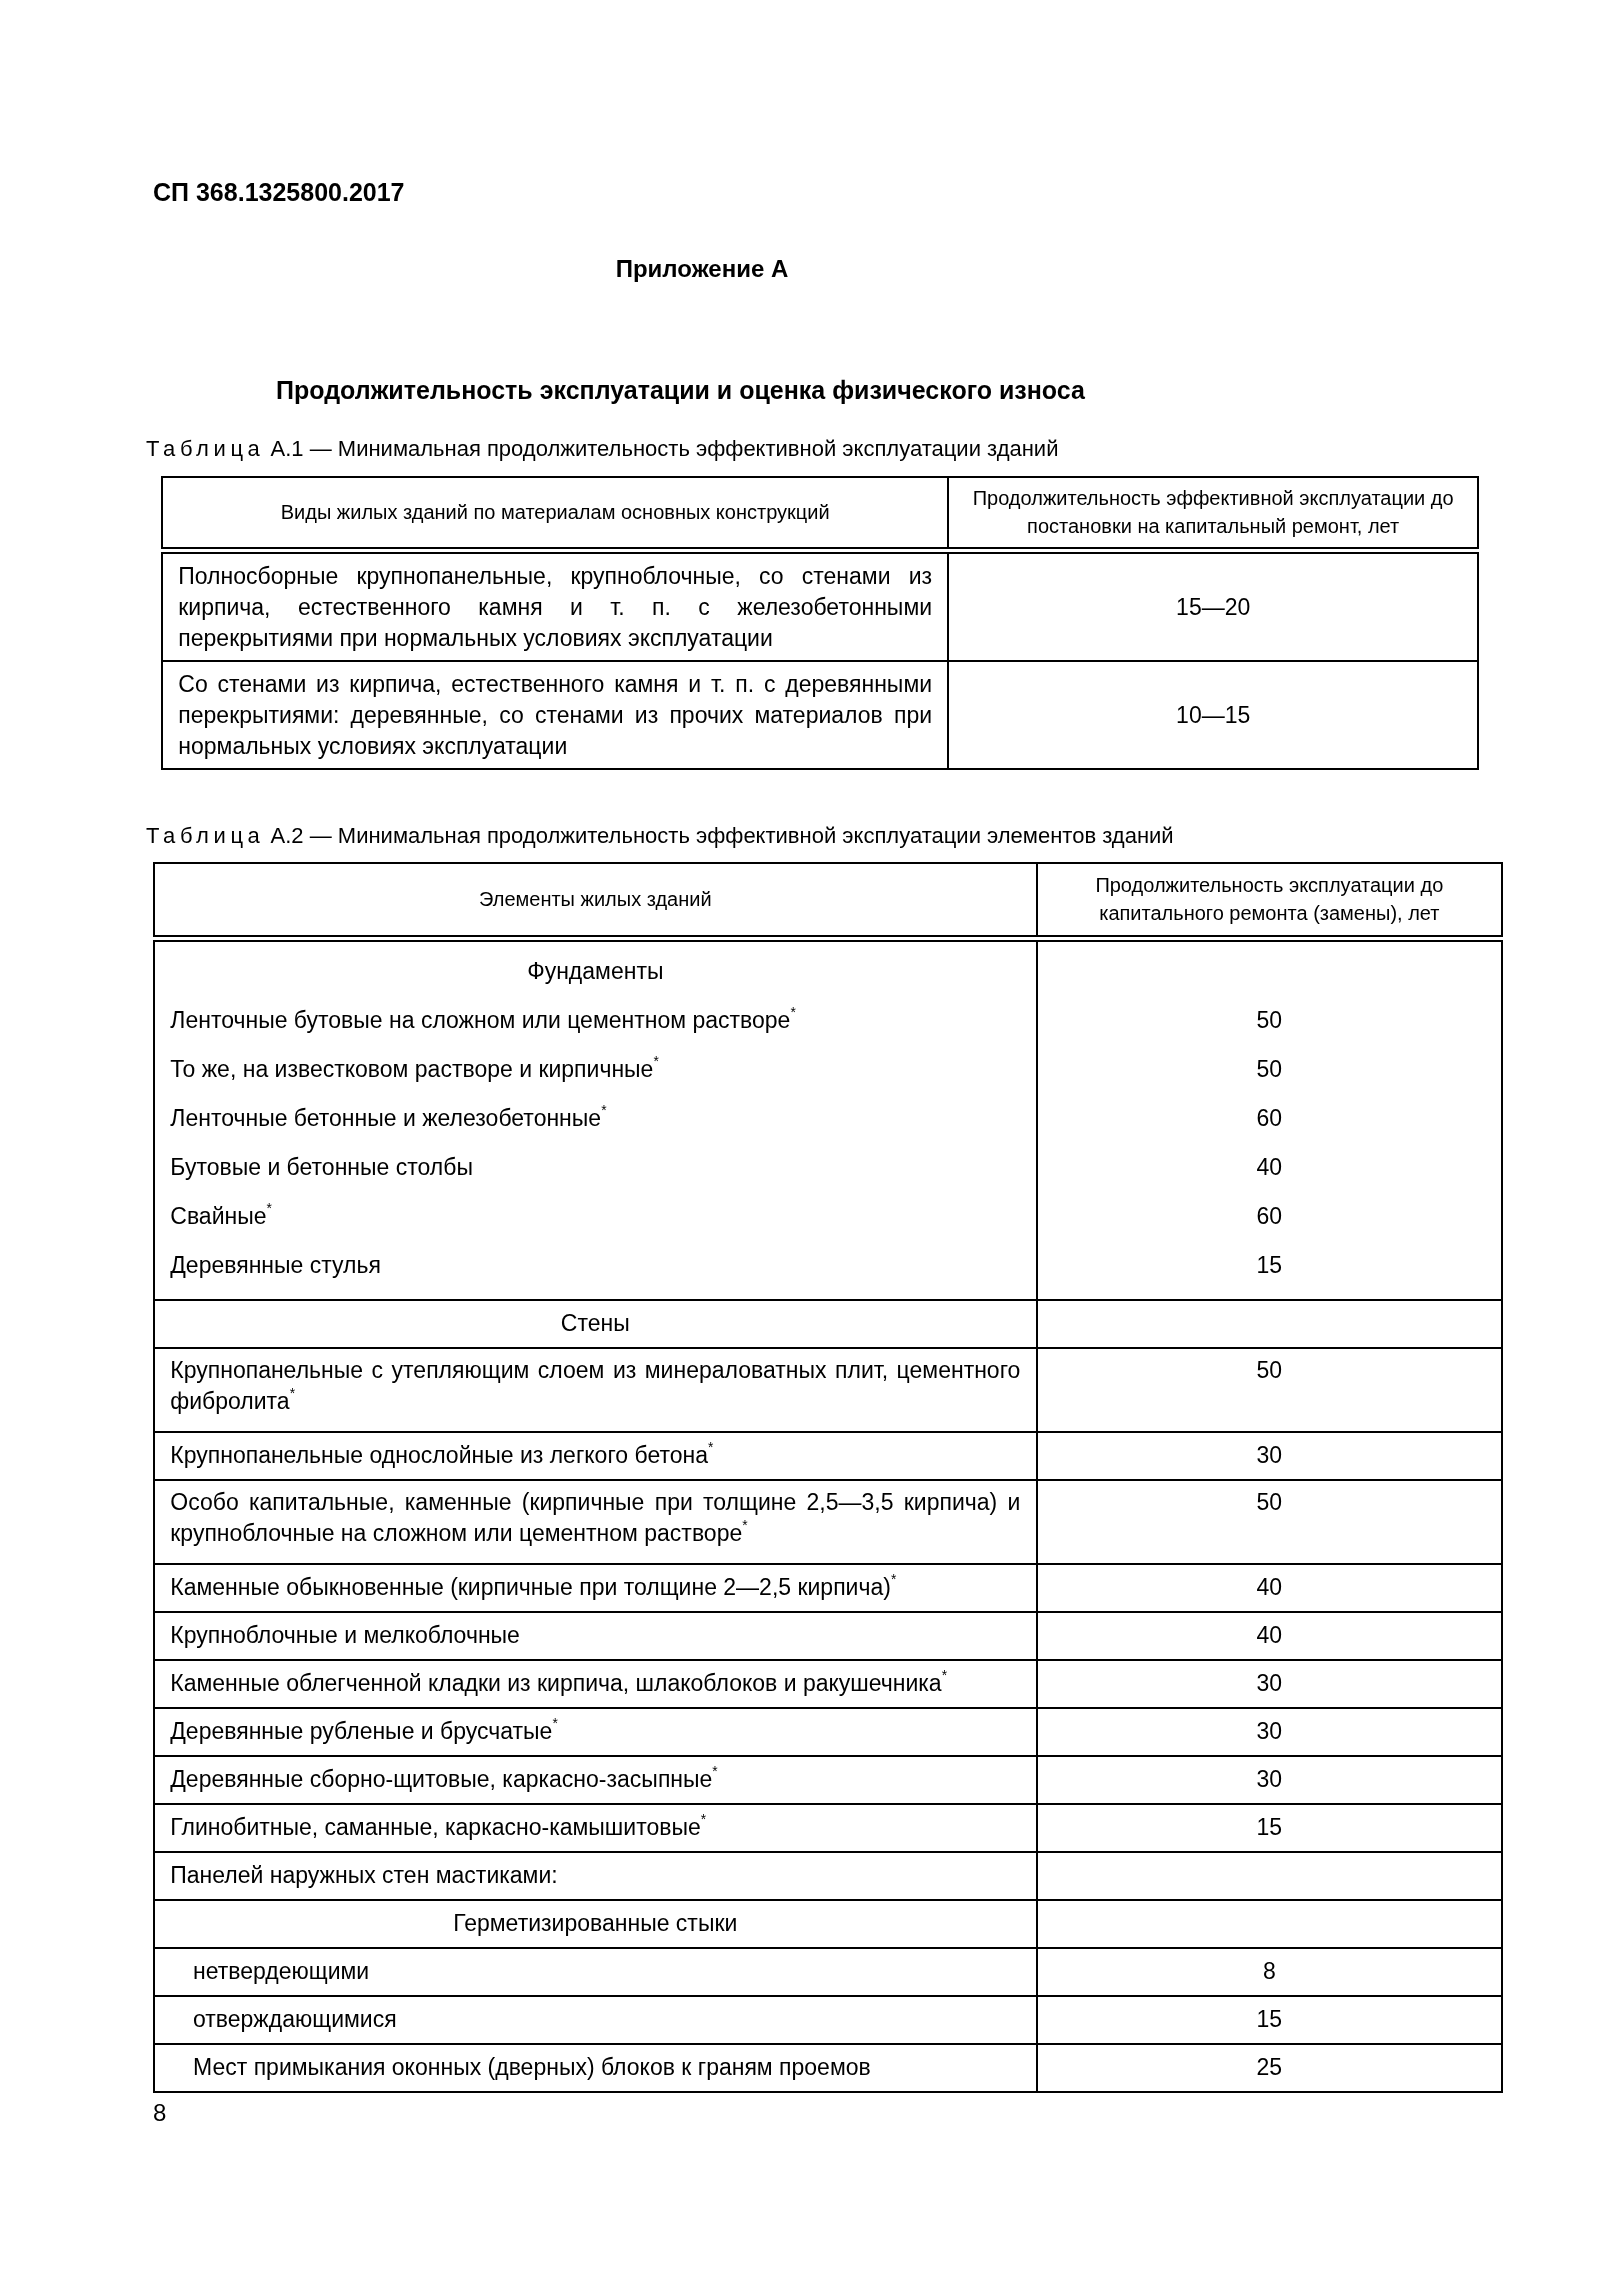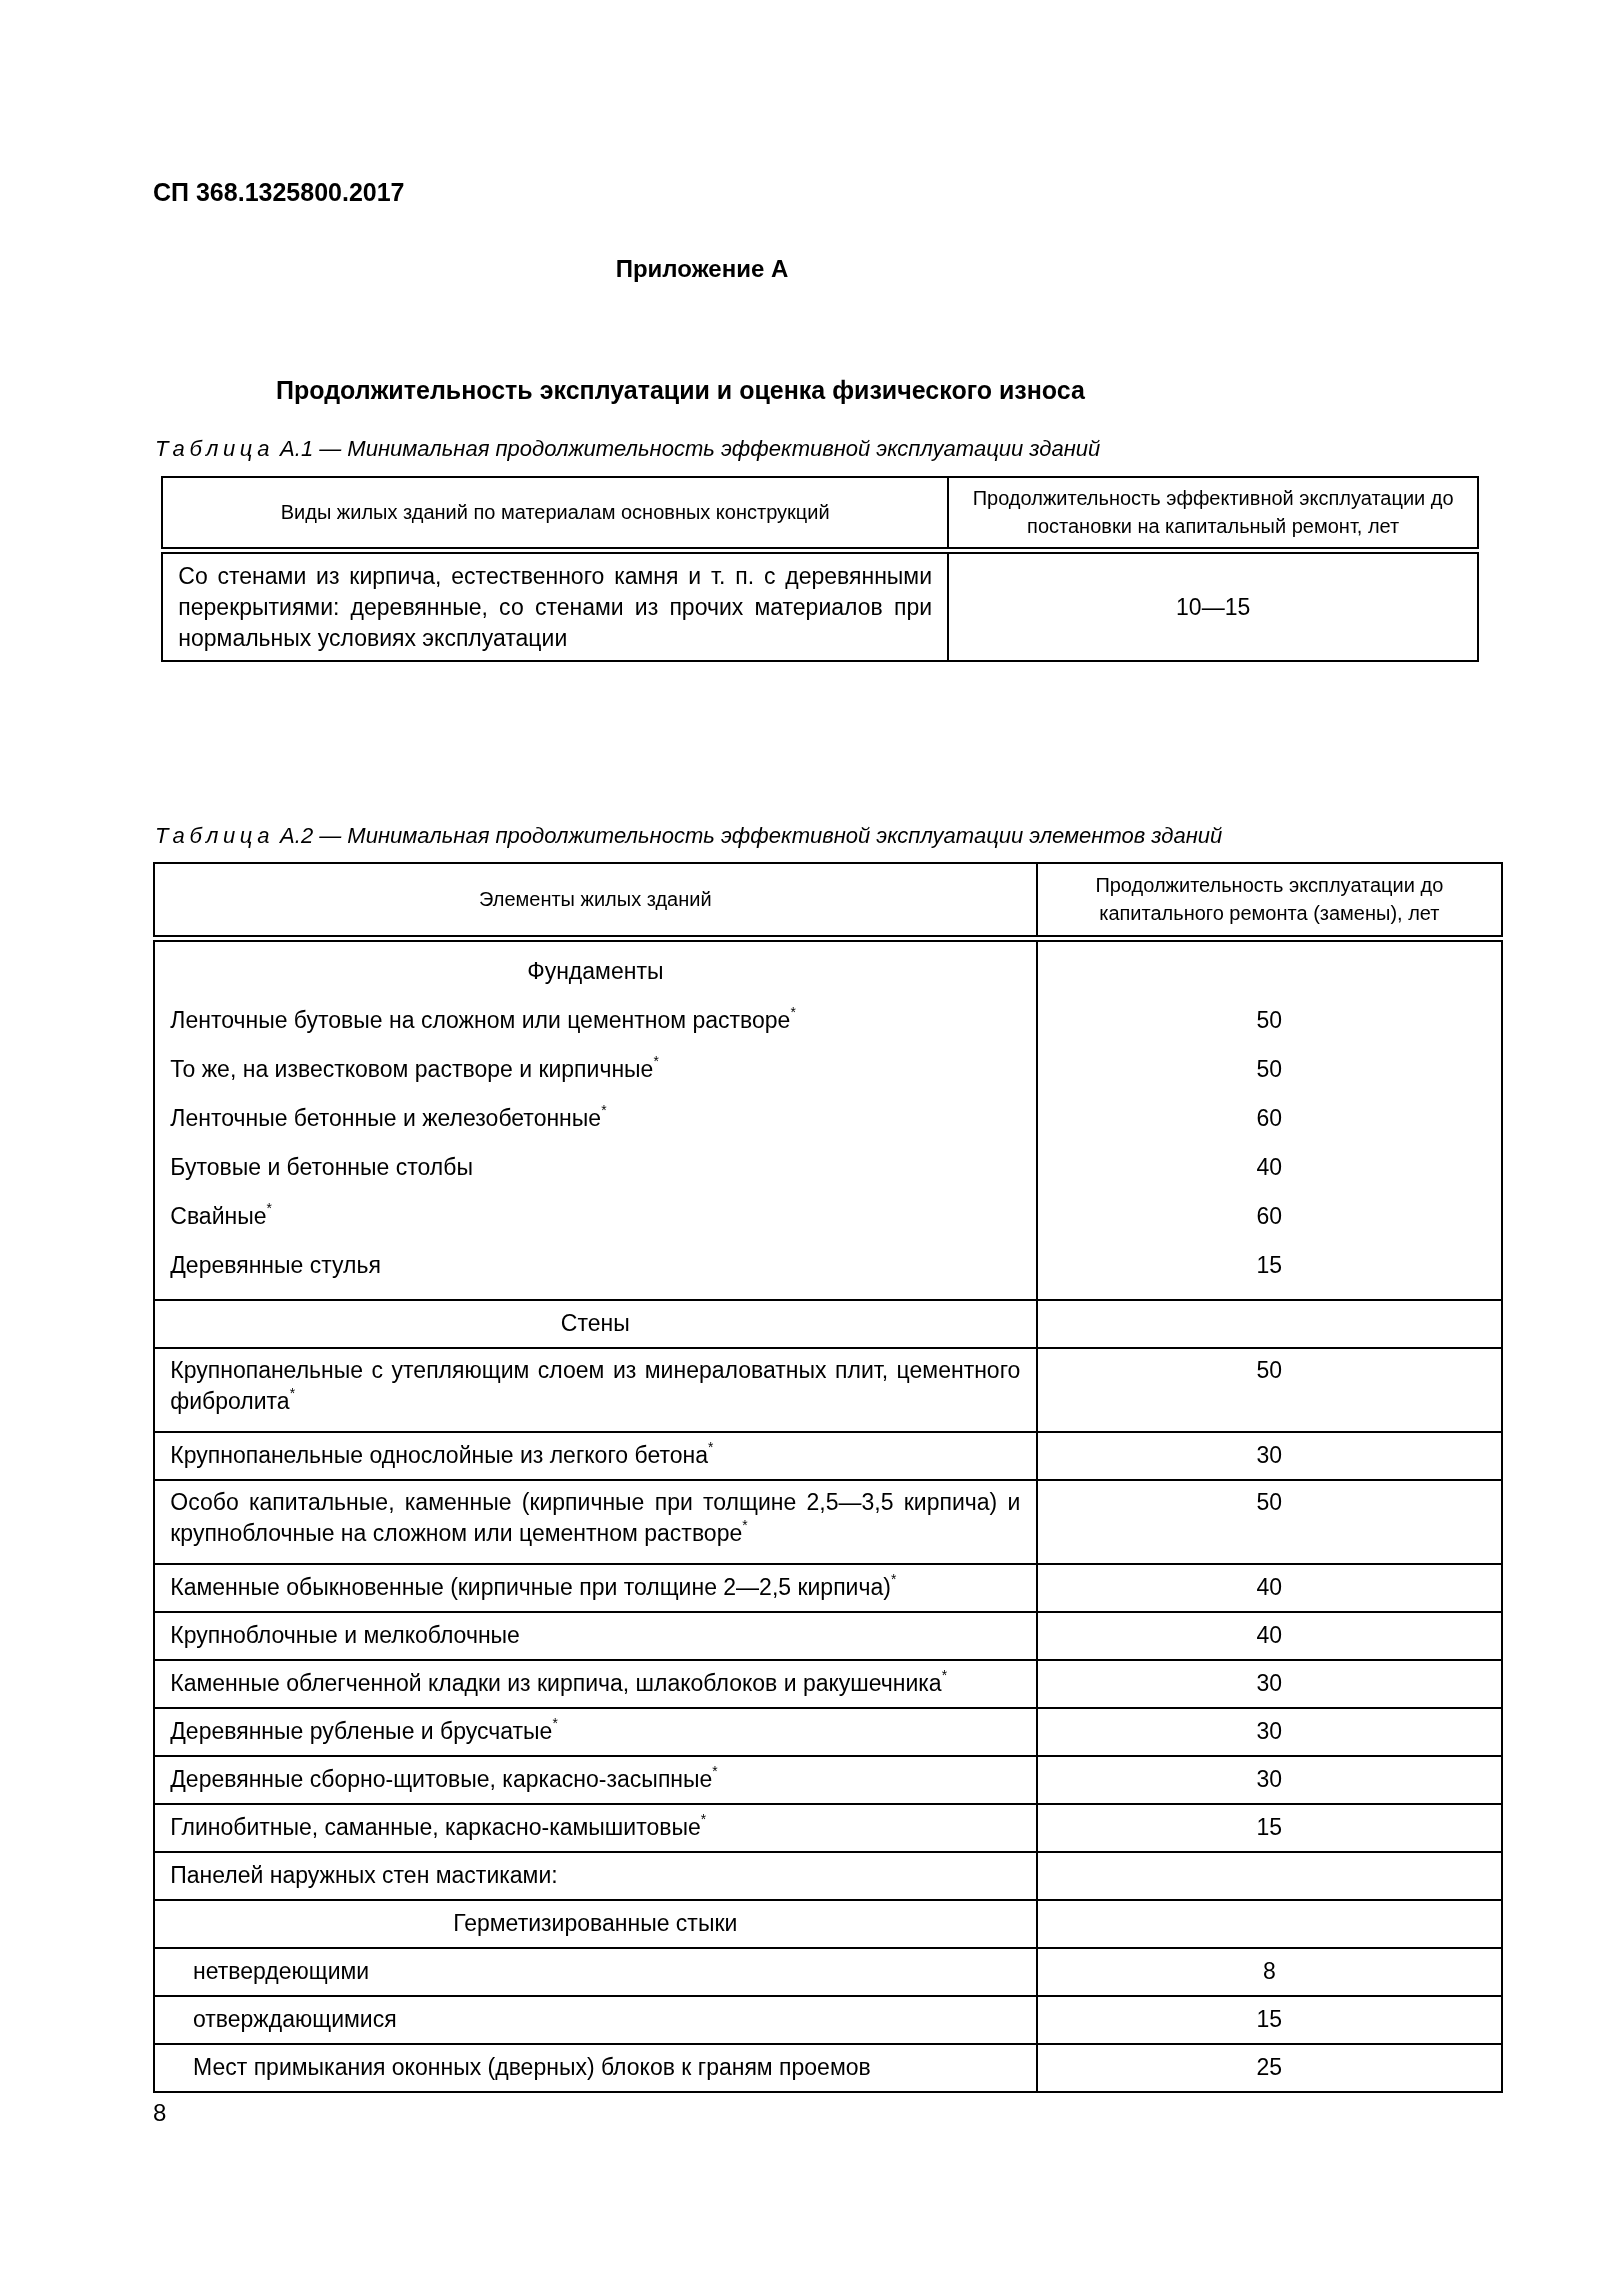--- a/index.html
+++ b/index.html
@@ -4,21 +4,21 @@
 <style>
   html, body { margin: 0; padding: 0; background: #ffffff; }
   body {
     width: 1624px; height: 2295px; position: relative; overflow: hidden;
     font-family: "Liberation Sans", sans-serif; color: #000;
   }
   .doc-code { position: absolute; left: 153px; top: 178px; font-size: 25px; font-weight: bold; }
   .appendix { position: absolute; left: 0; width: 1360px; top: 255px; text-align: center; font-size: 24px; font-weight: bold; padding-left: 44px; box-sizing: border-box; }
   .appendix span { position: relative; left: 0; }
   .section-title { position: absolute; left: 0; width: 1330px; top: 376px; text-align: center; font-size: 25px; font-weight: bold; padding-left: 31px; box-sizing: border-box; }
-  .caption { position: absolute; left: 155px; font-size: 22px; white-space: nowrap; font-style: italic; }
+  .caption { position: absolute; left: 146px; font-size: 22px; white-space: nowrap; }
   .caption .spaced { letter-spacing: 4.6px; }
   table { position: absolute; border-collapse: collapse; font-size: 23px; }
   td, th { border: 2.3px solid #000; vertical-align: middle; }
   th { font-weight: normal; font-size: 20px; text-align: center; line-height: 27.5px; }
   .hdr-row th { border-bottom: 7.7px double #000; }
 
   
   #t1 { left: 161px; top: 476px; width: 1318px; }
   #t1 .c1 { width: 787px; }
   #t1 .c2 { width: 530px; }
@@ -59,20 +59,24 @@
 
 <table id="t1">
   <colgroup>
       <col class="c1">
       <col class="c2">
     </colgroup>
   <tbody>
       <tr class="hdr-row">
     <th>Виды жилых зданий по материалам основных конструкций</th>
     <th style="padding:0 7.7px;">Продолжительность эффективной эксплуатации до постановки на капитальный ремонт, лет</th>
+  </tr>
+  <tr>
+    <td class="txt">Полносборные крупнопанельные, крупноблочные, со стенами из кирпича, естественного камня и т. п. с железобетонными перекрытиями при нормальных условиях эксплуатации</td>
+    <td class="val">15—20</td>
   </tr>
   <tr>
     <td class="txt">Со стенами из кирпича, естественного камня и т. п. с деревянными перекрытиями: деревянные, со стенами из прочих материалов при нормальных условиях эксплуатации</td>
     <td class="val">10—15</td>
   </tr>
 </tbody>
   </table>
 
 <div class="caption" style="top:823px;"><span class="spaced">Таблица</span><span> А.2 — Минимальная продолжительность эффективной эксплуатации элементов зданий</span></div>
 

